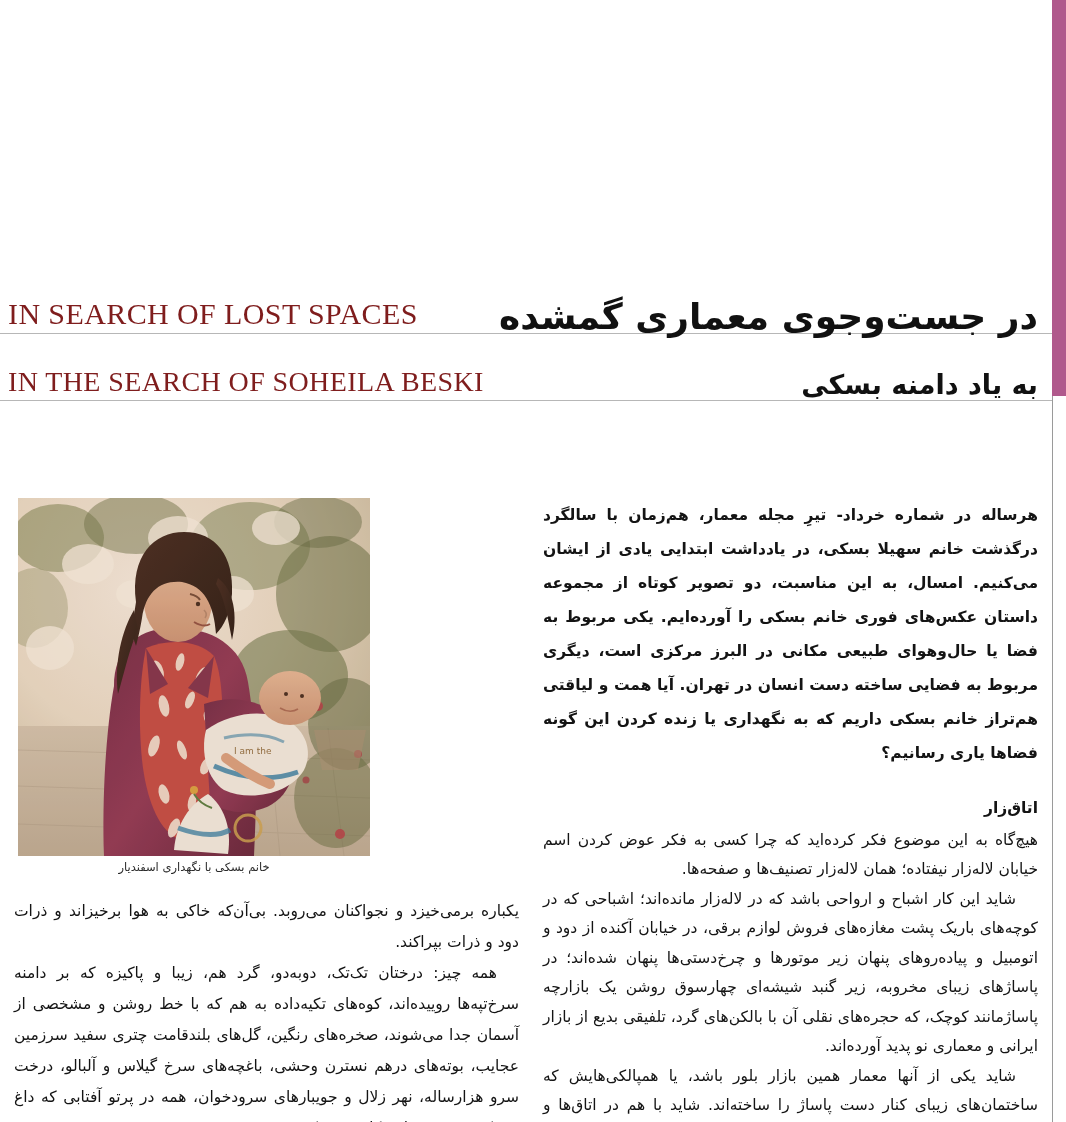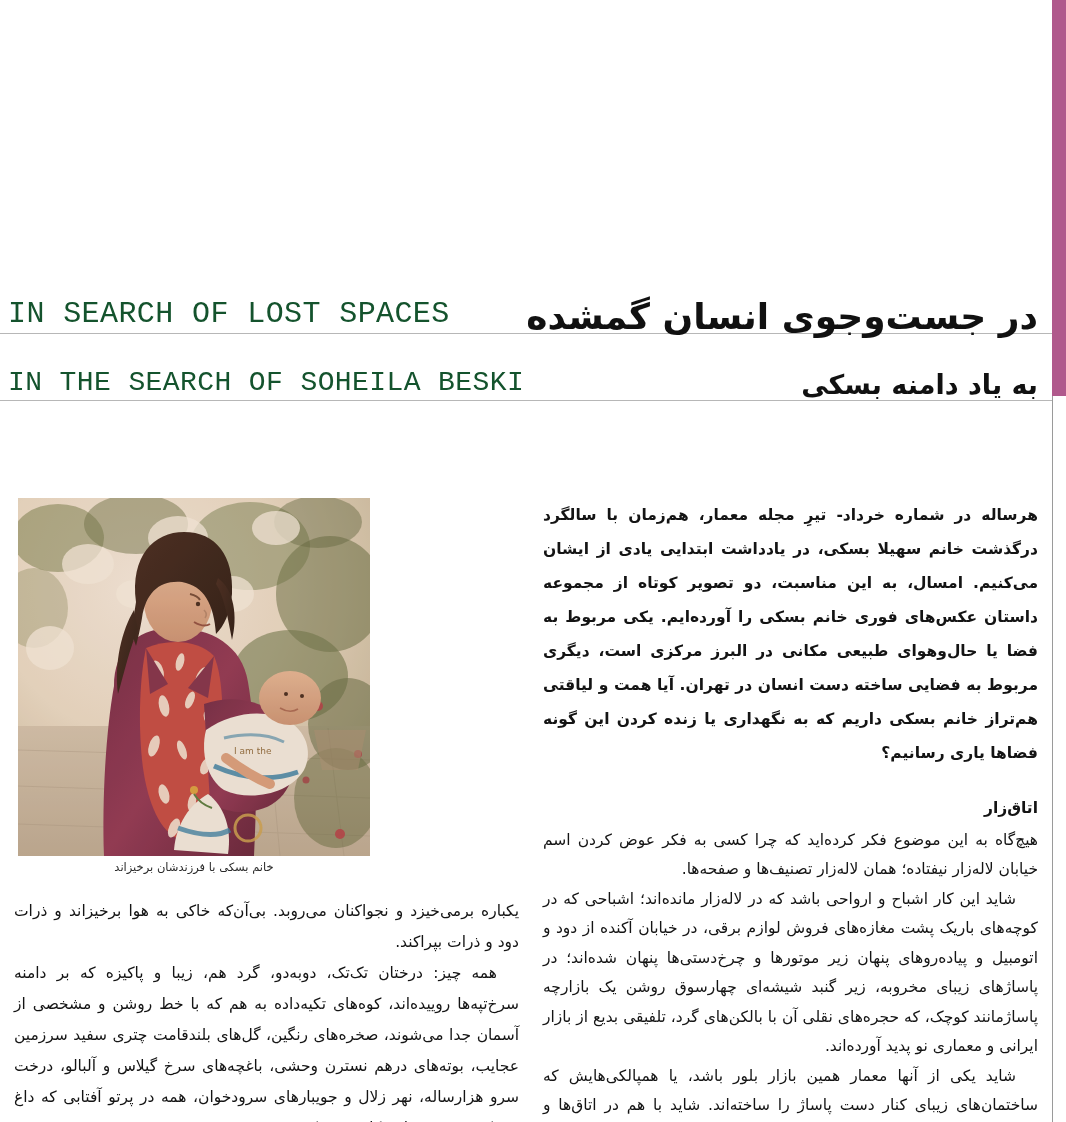--- a/index.html
+++ b/index.html
@@ -27,22 +27,22 @@
   .rule{position:absolute;left:0;height:1px;background:#b7b7b7;}
   .rule-1{top:47px;width:1052px;}
   .rule-2{top:114px;width:1052px;}
 
   .title-row{position:absolute;left:0;width:1052px;}
   .title-row-1{top:0px;height:47px;}
   .title-row-2{top:66px;height:48px;}
 
   .en-title{
     position:absolute;left:8px;bottom:2px;
-    font-family:Liberation Mono, monospace;
-    font-size:30px;font-weight:400;color:#14532d;
+    font-family:Liberation Serif, serif;
+    font-size:30px;font-weight:400;color:#7f1d1d;
     letter-spacing:.4px;white-space:nowrap;
   }
   .en-title.sub{font-size:28px;}
   .fa-title{
     position:absolute;right:14px;bottom:-4px;
     direction:rtl;
     font-family:"DejaVu Sans","Liberation Sans",sans-serif;
     font-size:36px;font-weight:bold;color:#111;
     white-space:nowrap;
   }
@@ -97,21 +97,21 @@
 
   <div class="edge-bar"></div>
   <div class="edge-rule"></div>
 
   <div class="masthead">
     <div class="rule rule-1"></div>
     <div class="rule rule-2"></div>
 
     <div class="title-row title-row-1">
       <div class="en-title">IN SEARCH OF LOST SPACES</div>
-      <div class="fa-title">در جست‌وجوی انسان گمشده</div>
+      <div class="fa-title">در جست‌وجوی معماری گمشده</div>
     </div>
 
     <div class="title-row title-row-2">
       <div class="en-title sub">IN THE SEARCH OF SOHEILA BESKI</div>
       <div class="fa-title sub">به یاد دامنه بسکی</div>
     </div>
   </div>
 
   <div class="col-left">
 
@@ -241,21 +241,21 @@
         <circle cx="230" cy="330" r="13" fill="none" stroke="#c9a24a" stroke-width="3" opacity="0.85"></circle>
 
         <circle cx="176" cy="292" r="4" fill="#d9a13a"></circle>
         <path d="M176 296 q6 10 18 14" stroke="#4e7a3a" stroke-width="2" fill="none"></path>
 
         <rect x="0" y="0" width="352" height="358" fill="#e0a06a" opacity="0.10"></rect>
         <rect x="0" y="0" width="352" height="358" fill="#8a4a6a" opacity="0.05"></rect>
       </svg>
     </div>
 
-    <div class="caption">خانم بسکی با فرزندشان برخیزاند</div>
+    <div class="caption">خانم بسکی با نگهداری اسفندیار</div>
 
     <div class="left-text">
       <p>یکبار‌ه برمی‌خیزد و نجواکنان می‌روبد. بی‌آن‌که خاکی به هوا برخیزاند و ذرات دود و ذرات بپراکند.</p>
       <p class="indent">همه چیز: درختان تک‌تک، دوبه‌دو، گرد هم، زیبا و پاکیزه که بر دامنه سرخ‌تپه‌ها روییده‌اند، کوه‌های تکیه‌داده به هم که با خط روشن و مشخصی از آسمان جدا می‌شوند، صخره‌های رنگین، گل‌های بلندقامت چتری سفید سرزمین عجایب، بوته‌های درهم نسترن وحشی، باغچه‌های سرخ گیلاس و آلبالو، درخت سرو هزارساله، نهر زلال و جویبارهای سرودخوان، همه در پرتو آفتابی که داغ نمی‌کند، نمی‌سوزاند، کلافه نمی‌کند،</p>
     </div>
   </div>
 
   <div class="col-right right-text">
     <p class="lead">هرساله در شماره خرداد- تیرِ مجله معمار، هم‌زمان با سالگرد درگذشت خانم سهیلا بسکی، در یادداشت ابتدایی یادی از ایشان می‌کنیم. امسال، به این مناسبت، دو تصویر کوتاه از مجموعه داستان عکس‌های فوری خانم بسکی را آورده‌ایم. یکی مربوط به فضا یا حال‌وهوای طبیعی مکانی در البرز مرکزی است، دیگری مربوط به فضایی ساخته دست انسان در تهران. آیا همت و لیاقتی هم‌تراز خانم بسکی داریم که به نگهداری یا زنده کردن این گونه فضاها یاری رسانیم؟</p>
     <div class="sp"></div>

